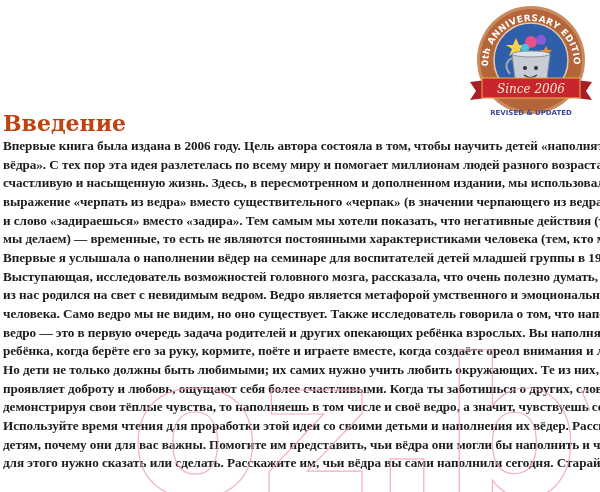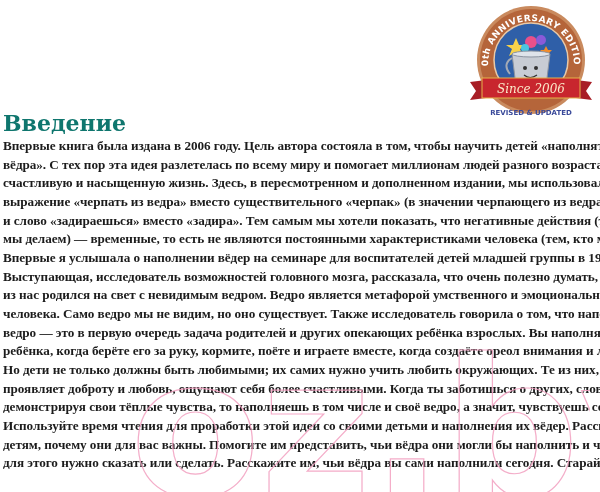--- a/index.html
+++ b/index.html
@@ -1,18 +1,18 @@
 <!DOCTYPE html>
 <html><head>
   <meta charset="utf-8">
   <style>
     html, body { margin: 0; padding: 0; background: #ffffff; }
     body { width: 600px; height: 492px; position: relative; overflow: hidden; font-family: "DejaVu Serif", "Liberation Serif", serif; }
     .badge { position: absolute; left: 468px; top: 2px; width: 126px; height: 122px; }
-    .heading { position: absolute; left: 3px; top: 110px; margin: 0; font-family: "DejaVu Serif", serif; font-weight: bold; font-size: 22px; color: #0f766e; letter-spacing: 0px; }
+    .heading { position: absolute; left: 3px; top: 110px; margin: 0; font-family: "DejaVu Serif", serif; font-weight: bold; font-size: 22px; color: #c2410c; letter-spacing: 0px; }
     .body-text { position: absolute; left: 3px; top: 137px; width: 596px; }
     .line { display: block; white-space: nowrap; font-family: "Liberation Serif", serif; font-weight: bold; font-size: 13.2px; line-height: 18.65px; color: #1c1c1c; letter-spacing: -0.05px; }
     .watermark { position: absolute; left: 120px; top: 345px; width: 470px; height: 147px; pointer-events: none; }
   </style>
 </head>
 <body>
 
 <div class="badge">
   <svg width="126" height="122" viewBox="0 0 126 122">
     <defs>

